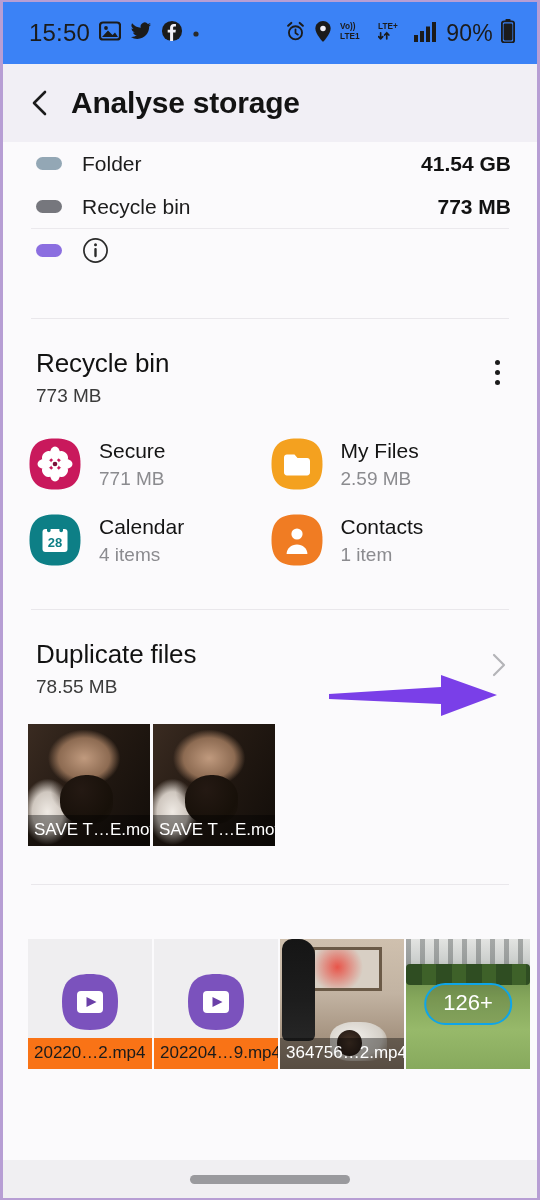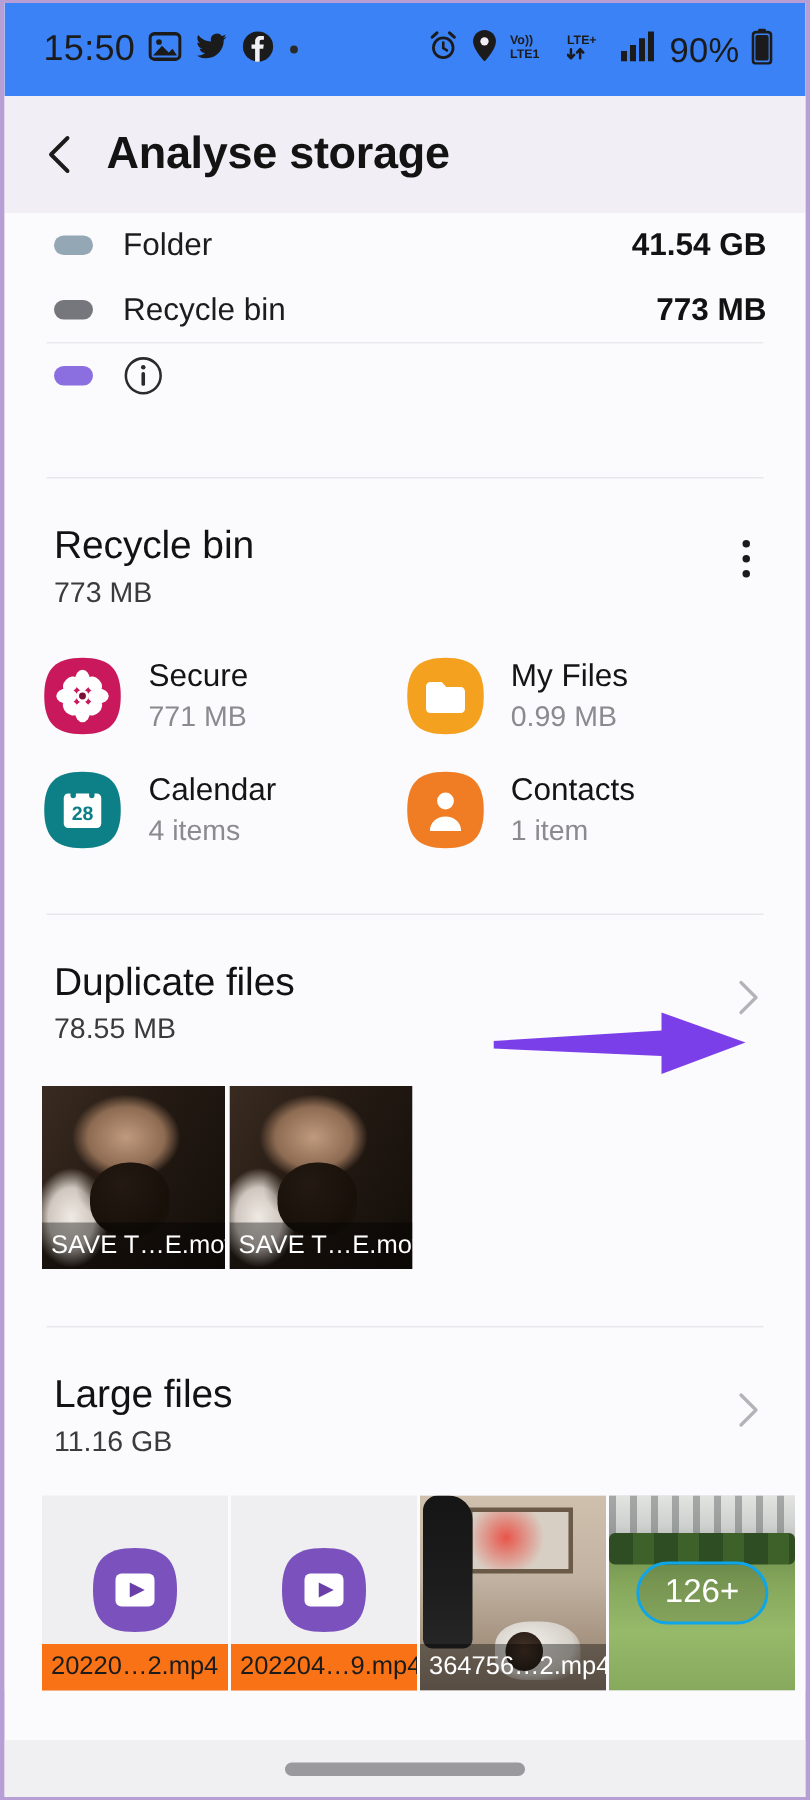--- a/index.html
+++ b/index.html
@@ -377,21 +377,21 @@
 
         <div class="appcell">
           <span class="appicon">
             <svg width="54" height="54" viewBox="0 0 54 54">
               <path d="M27 1.5c18 0 25.5 7.5 25.5 25.5S45 52.5 27 52.5 1.5 45 1.5 27 9 1.5 27 1.5z" fill="#f4a11f"></path>
               <path d="M14 20.5c0-1.6 1.3-2.9 2.9-2.9h7.6l3 3.4h9.6c1.6 0 2.9 1.3 2.9 2.9v11.6c0 1.6-1.3 2.9-2.9 2.9H16.9c-1.6 0-2.9-1.3-2.9-2.9z" fill="#ffffff"></path>
             </svg>
           </span>
           <span>
             <span class="app-nm" style="display:block">My Files</span>
-            <span class="app-sub" style="display:block">0.99 MB</span>
+            <span class="app-sub" style="display:block">2.59 MB</span>
           </span>
         </div>
 
         <div class="appcell">
           <span class="appicon">
             <svg width="54" height="54" viewBox="0 0 54 54">
               <path d="M27 1.5c18 0 25.5 7.5 25.5 25.5S45 52.5 27 52.5 1.5 45 1.5 27 9 1.5 27 1.5z" fill="#0d7f86"></path>
               <rect x="14.5" y="16" width="25" height="23" rx="3" fill="#ffffff"></rect>
               <rect x="19" y="12.2" width="3.6" height="7" rx="1.8" fill="#0d7f86"></rect>
               <rect x="31.4" y="12.2" width="3.6" height="7" rx="1.8" fill="#0d7f86"></rect>
@@ -450,31 +450,20 @@
           <span class="thumb-cap thumb-cap-dark">SAVE T…E.mov</span>
         </div>
       </div>
     </div>
 
     <div style="height:38px"></div>
     <div class="hr-thick"></div>
     <div style="height:30px"></div>
 
     <div>
-      <div class="sect-head">
-        <div class="sect-texts">
-          <div class="sect-title">Large files</div>
-          <div class="sect-sub">11.16 GB</div>
-        </div>
-        <span class="chev-right">
-          <svg width="26" height="30" viewBox="0 0 26 30">
-            <path d="M9 5 L19 15 L9 25" fill="none" stroke="#b4b4b8" stroke-width="2.2" stroke-linecap="round" stroke-linejoin="round"></path>
-          </svg>
-        </span>
-      </div>
 
       <div style="height:24px"></div>
 
       <div class="thumbrow" style="gap:2px">
 
         <div class="vidtile">
           <span>
             <svg width="60" height="60" viewBox="0 0 60 60">
               <path d="M30 2c20 0 28 8 28 28s-8 28-28 28S2 50 2 30 10 2 30 2z" fill="#7b52bd"></path>
               <rect x="17" y="19" width="26" height="22" rx="4" fill="#ffffff"></rect>

